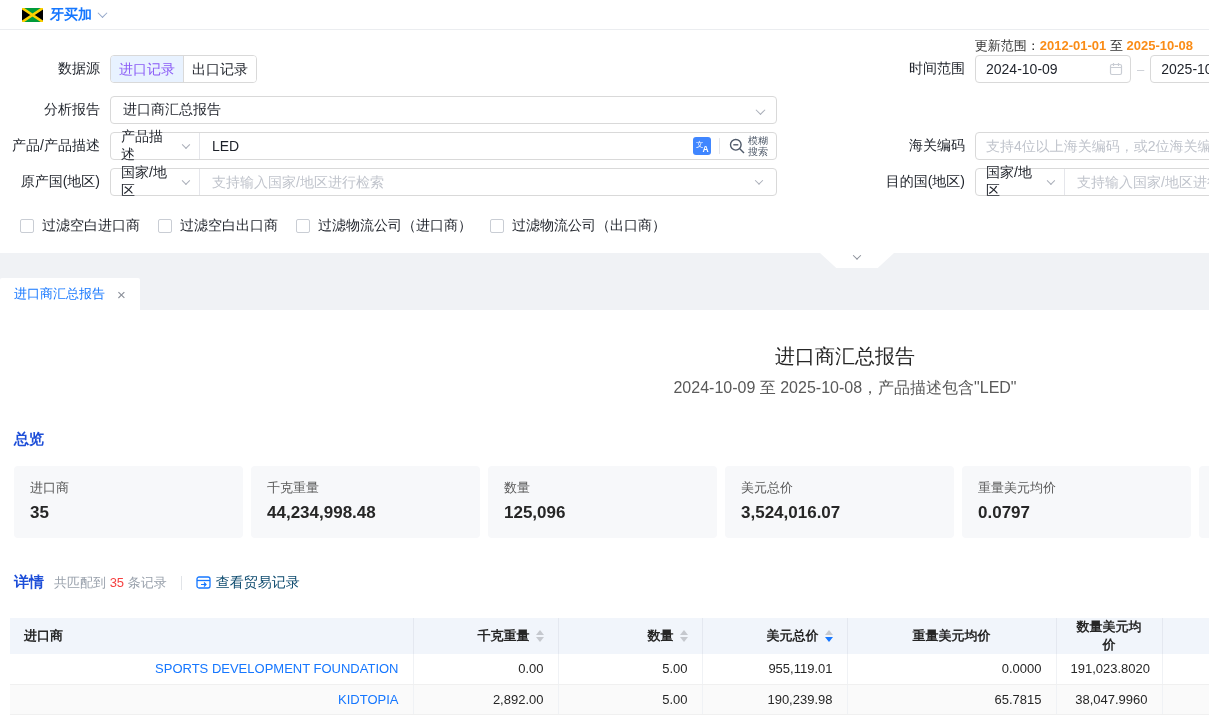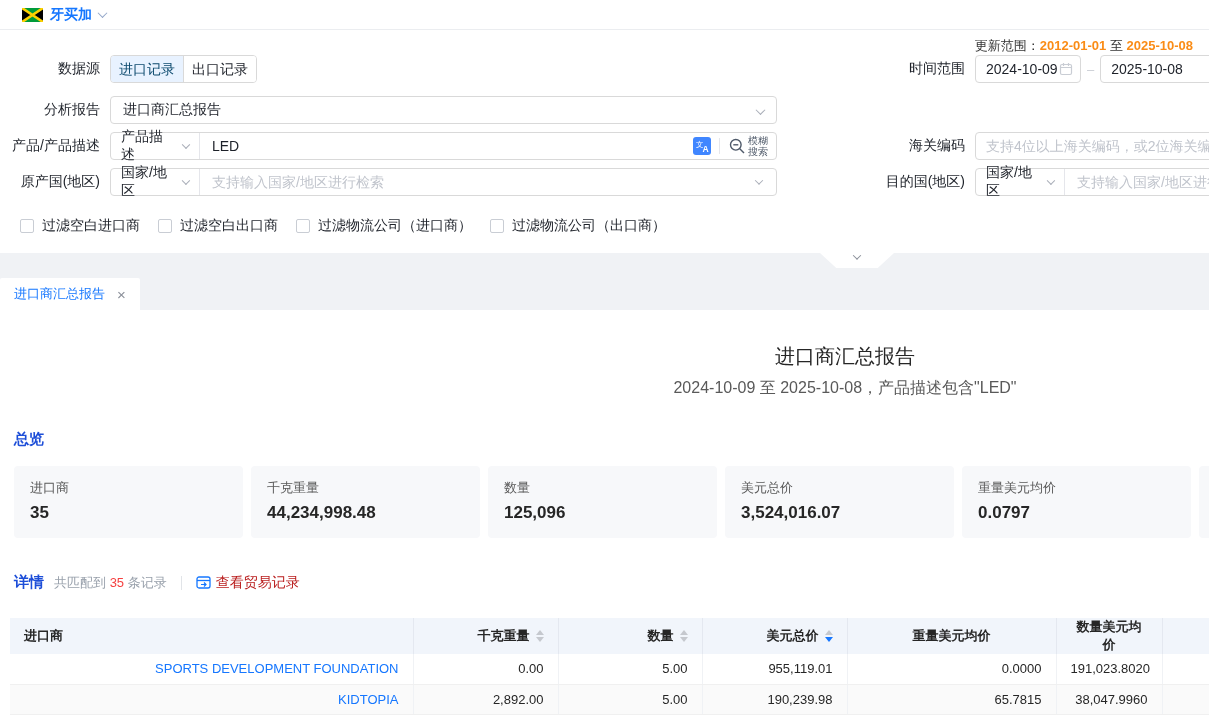--- a/index.html
+++ b/index.html
@@ -18,21 +18,21 @@
   
   .qpanel { position:relative; height:223px; background:#fff; }
   .update-range { position:absolute; top:7px; right:16px; font-size:13px; color:#333; }
   .update-range b { color:#fa8c16; }
   .qrow { position:absolute; display:flex; align-items:center; height:28px; }
   .lbl { width:110px; text-align:right; padding-right:10px; font-size:14px; color:#1d2129; flex:none; }
   .lbl-r { width:130px; text-align:right; padding-right:10px; font-size:14px; color:#1d2129; flex:none; }
 
   .seg-tabs { display:flex; height:28px; border:1px solid #d9d9d9; border-radius:4px; overflow:hidden; }
   .seg { padding:0 8px; font-size:14px; line-height:26px; background:#fff; color:#1d2129; cursor:pointer; }
-  .seg.active { background:#e8f2ff; color:#0c4a6e; }
+  .seg.active { background:#e8f2ff; color:#8b5cf6; }
   .seg + .seg { border-left:1px solid #d9d9d9; }
 
   .sel-box { position:relative; height:28px; border:1px solid #d9d9d9; border-radius:4px;
     display:flex; align-items:center; font-size:14px; background:#fff; }
   .sel-box .val { padding-left:12px; }
   .sel-box .chev-abs { position:absolute; right:12px; top:11px; }
 
   .compound { display:flex; align-items:center; height:28px; border:1px solid #d9d9d9;
     border-radius:4px; background:#fff; position:relative; }
   .compound .sub-sel { display:flex; align-items:center; gap:8px; padding:0 10px; width:89px;
@@ -75,21 +75,21 @@
   .sec-heading { position:absolute; left:14px; font-size:15px; font-weight:bold; color:#1d4ed8; }
   .cards { position:absolute; top:156px; left:14px; display:flex; gap:8px; }
   .card { width:229px; height:72px; background:#f7f8fa; border-radius:4px; padding:13px 16px; }
   .card .c-label { font-size:13px; color:#595959; }
   .card .c-value { font-size:17px; font-weight:bold; color:#262626; margin-top:6px; }
 
   .details-bar { position:absolute; top:263px; left:14px; display:flex; align-items:center; }
   .matched { font-size:13px; color:#98a0ab; margin-left:10px; }
   .matched .cnt { color:#f53f3f; }
   .dbar-div { width:1px; height:14px; background:#e1e4e8; margin:0 14px; }
-  .trade-link { display:flex; align-items:center; gap:5px; color:#b91c1c; font-size:14px; cursor:pointer; }
+  .trade-link { display:flex; align-items:center; gap:5px; color:#0c4a6e; font-size:14px; cursor:pointer; }
 
   table.grid { position:absolute; top:308px; left:10px; width:1680px; border-collapse:collapse; table-layout:fixed; }
   table.grid th { height:36px; background:#f1f5fb; font-size:13px; font-weight:bold; color:#262626;
     border-right:1px solid #e4e8f0; padding:0 14px; }
   table.grid th:last-child { border-right:none; }
   table.grid td { height:30px; font-size:13px; color:#262626; border-right:1px solid #f0f2f5;
     border-bottom:1px solid #f0f0f0; padding:0 14px; text-align:right; background:#fff; }
   table.grid td:last-child { border-right:none; }
   table.grid tr.alt td { background:#fafafa; }
   td.importer, th.importer { text-align:left; padding-left:10px; }
@@ -129,21 +129,21 @@
     <div class="lbl">数据源</div>
     <div class="seg-tabs">
       <div class="seg active">进口记录</div>
       <div class="seg">出口记录</div>
     </div>
   </div>
 
   <div class="qrow" style="top:25px; left:845px;">
     <div class="lbl-r">时间范围</div>
     <div class="date-wrap">
-      <input class="txt-input" style="width: 106px; padding-right: 15px;" readonly="" value="2024-10-09">
+      <input class="txt-input" style="width: 156px; padding-right: 15px;" readonly="" value="2024-10-09">
       <svg class="cal" width="14" height="14" viewBox="0 0 14 14">
         <rect x="1.5" y="2.5" width="11" height="10" rx="1.5" fill="none" stroke="#c9cdd4" stroke-width="1.2"></rect>
         <path d="M4.5,1 v3 M9.5,1 v3 M1.5,5.5 h11" stroke="#c9cdd4" stroke-width="1.2" fill="none"></path>
       </svg>
     </div>
     <span class="dash">–</span>
     <input class="txt-input" style="width: 130px;" readonly="" value="2025-10-08">
   </div>
 
   <div class="qrow" style="top:66px; left:0;">

